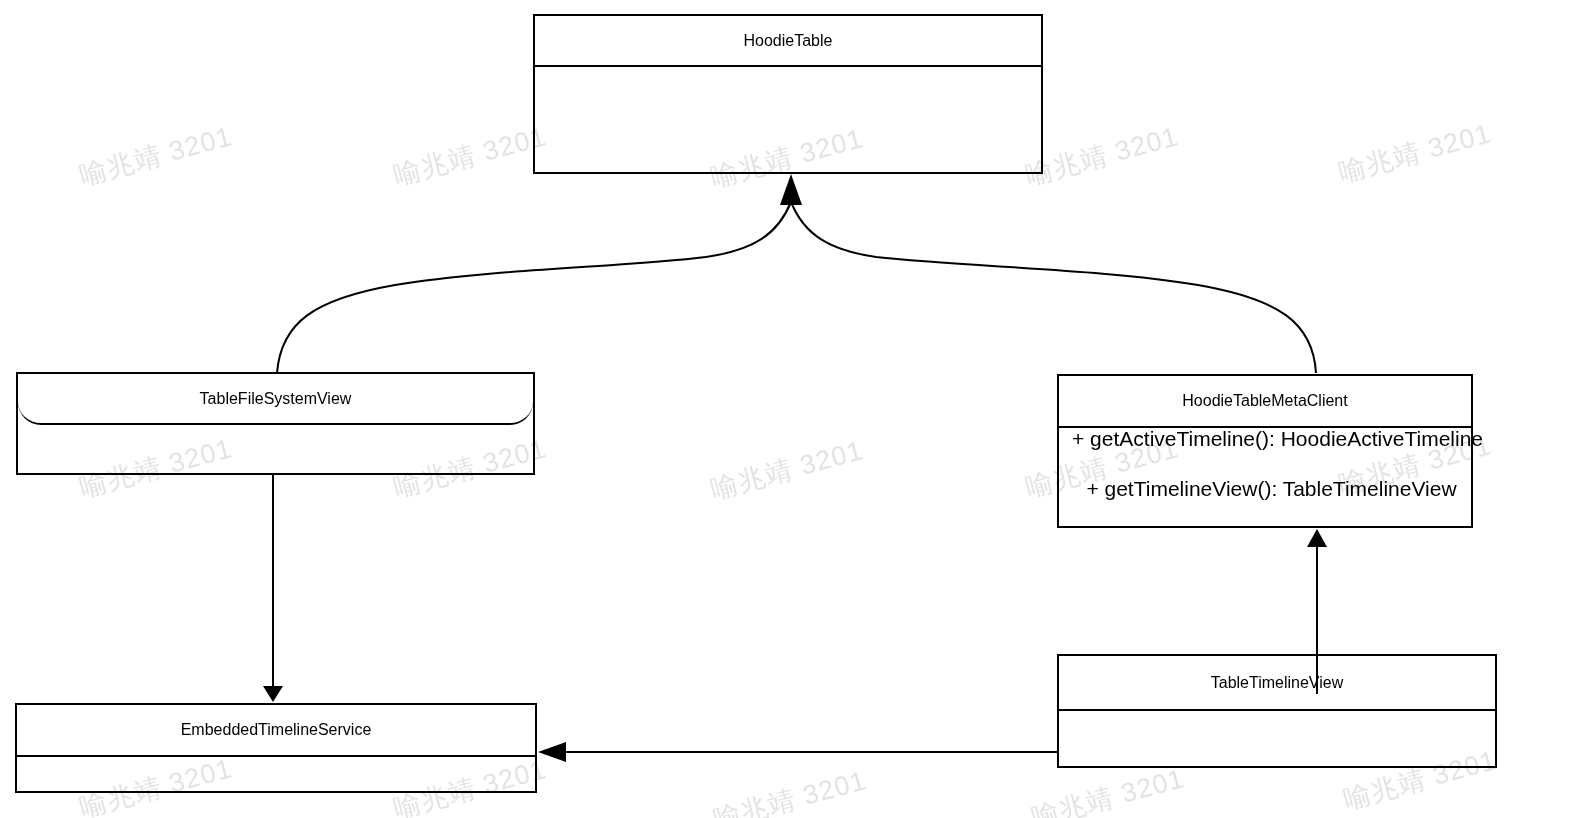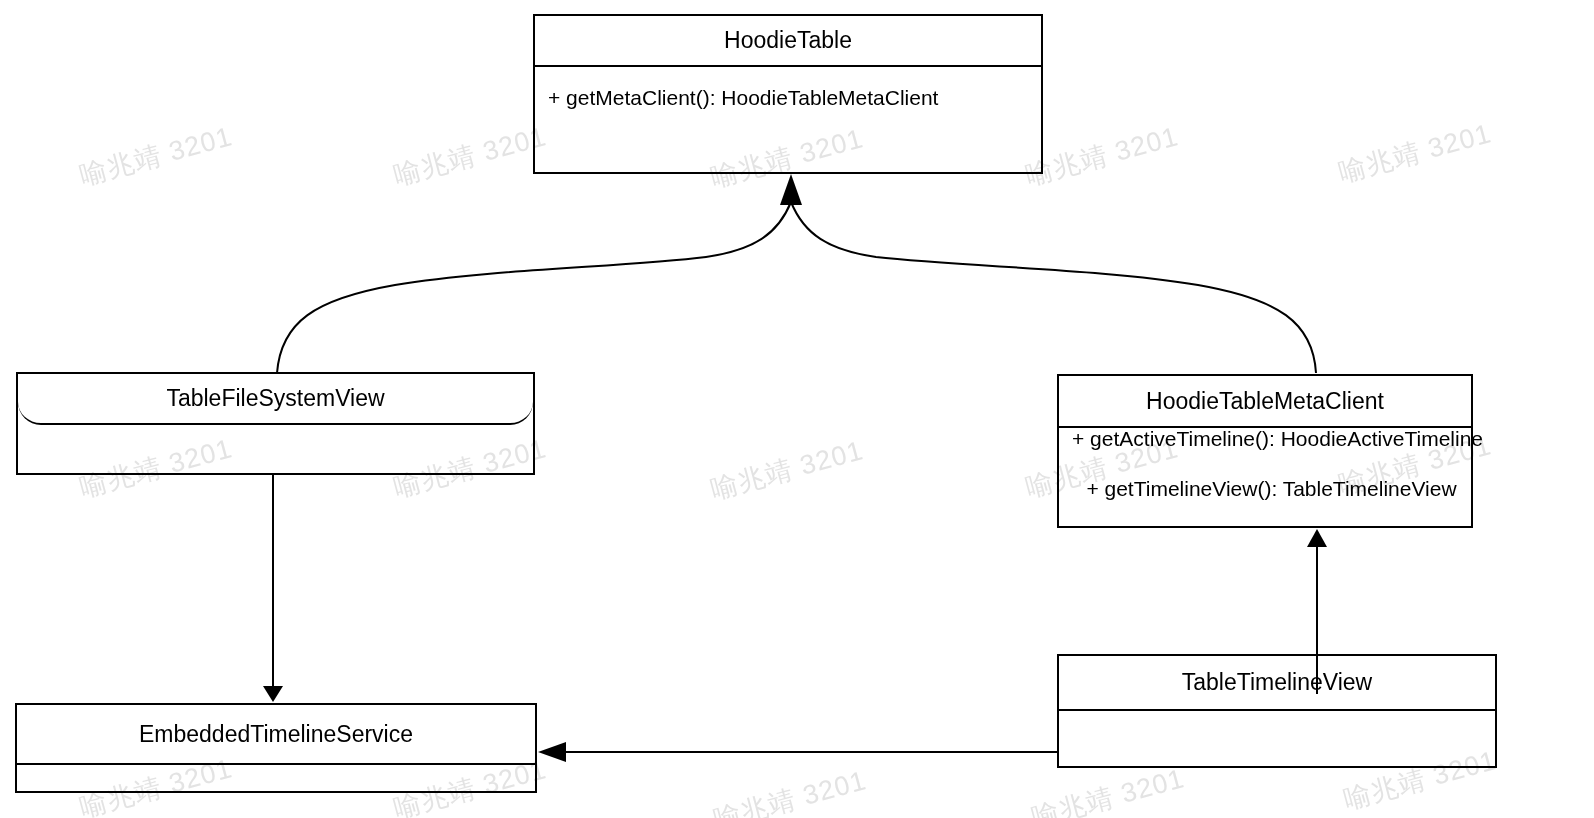--- a/index.html
+++ b/index.html
@@ -31,21 +31,21 @@
     position:absolute;
     box-sizing:border-box;
     border:2px solid #000;
     background:transparent;
     z-index:2;
   }
   .uml-title{
     box-sizing:border-box;
     border-bottom:2px solid #000;
     display:flex;align-items:center;justify-content:center;
-    font-size:23px;
+    font-size:16px;
   }
   .uml-body{box-sizing:border-box;}
   .uml-method{
     font-size:21px;
     line-height:22px;
     height:22px;
     padding-left:13px;
     white-space:nowrap;
   }
   
@@ -56,21 +56,21 @@
 
   .c-table-file-system-view{left:16px;top:372px;width:519px;height:103px;}
   .c-table-file-system-view .uml-title{height:51px;border-radius:23px;}
 
   .c-hoodie-table-meta-client{left:1057px;top:374px;width:416px;height:154px;}
   .c-hoodie-table-meta-client .uml-title{height:52px;}
   .c-hoodie-table-meta-client .m1{}
   .c-hoodie-table-meta-client .m2{margin-top:28px;text-align:center;}
 
   .c-embedded-timeline-service{left:15px;top:703px;width:522px;height:90px;}
-  .c-embedded-timeline-service .uml-title{height:60px;}
+  .c-embedded-timeline-service .uml-title{height:52px;}
 
   .c-table-timeline-view{left:1057px;top:654px;width:440px;height:114px;}
   .c-table-timeline-view .uml-title{height:55px;}
 </style>
 </head>
 <body>
 
 <div class="wm-layer">
   <div class="wm" style="left:156px;top:156px">喻兆靖 3201</div>
   <div class="wm" style="left:470px;top:156px">喻兆靖 3201</div>
@@ -105,21 +105,20 @@
   <line class="edge" x1="1317" y1="694" x2="1317" y2="546"></line>
   <polygon class="head" points="1317,529 1307,547 1327,547"></polygon>
 
   <line class="edge" x1="1057" y1="752" x2="564" y2="752"></line>
   <polygon class="head" points="538,752 566,742 566,762"></polygon>
 </svg>
 
 <div class="uml-class c-hoodie-table">
   <div class="uml-title">HoodieTable</div>
   <div class="uml-body">
-    <div class="uml-method m1">+ getMetaClient(): HoodieTableMetaClient</div>
   </div>
 </div>
 
 <div class="uml-class c-table-file-system-view">
   <div class="uml-title">TableFileSystemView</div>
   <div class="uml-body"></div>
 </div>
 
 <div class="uml-class c-hoodie-table-meta-client">
   <div class="uml-title">HoodieTableMetaClient</div>

